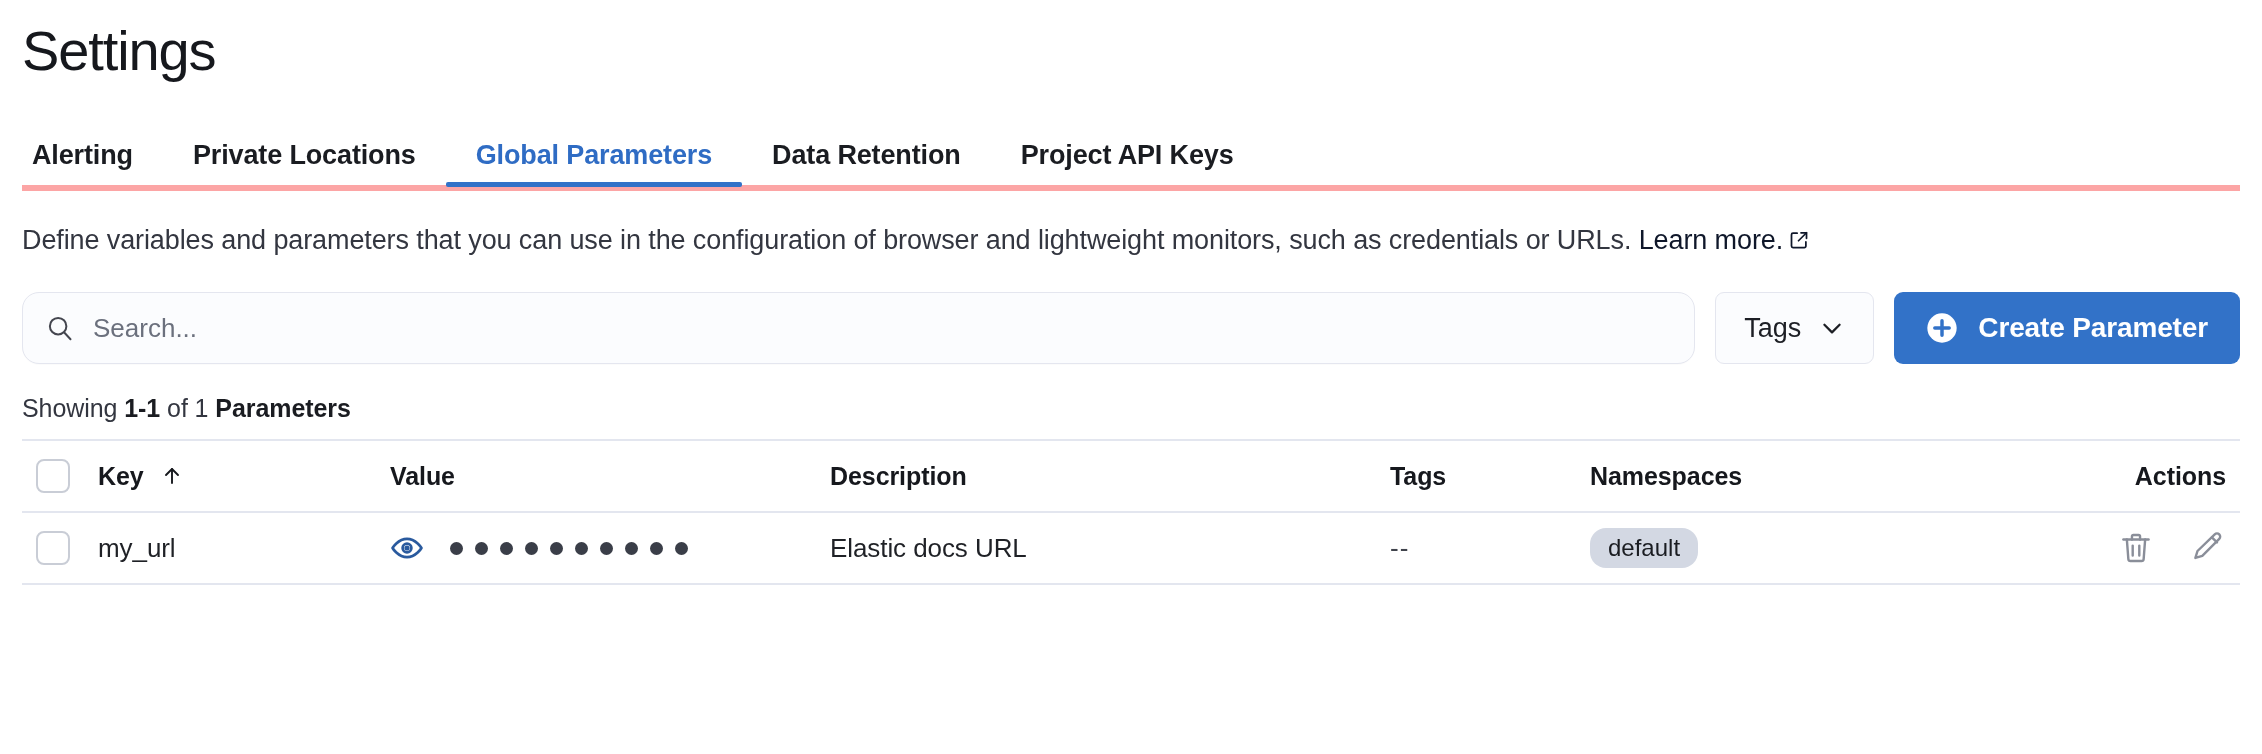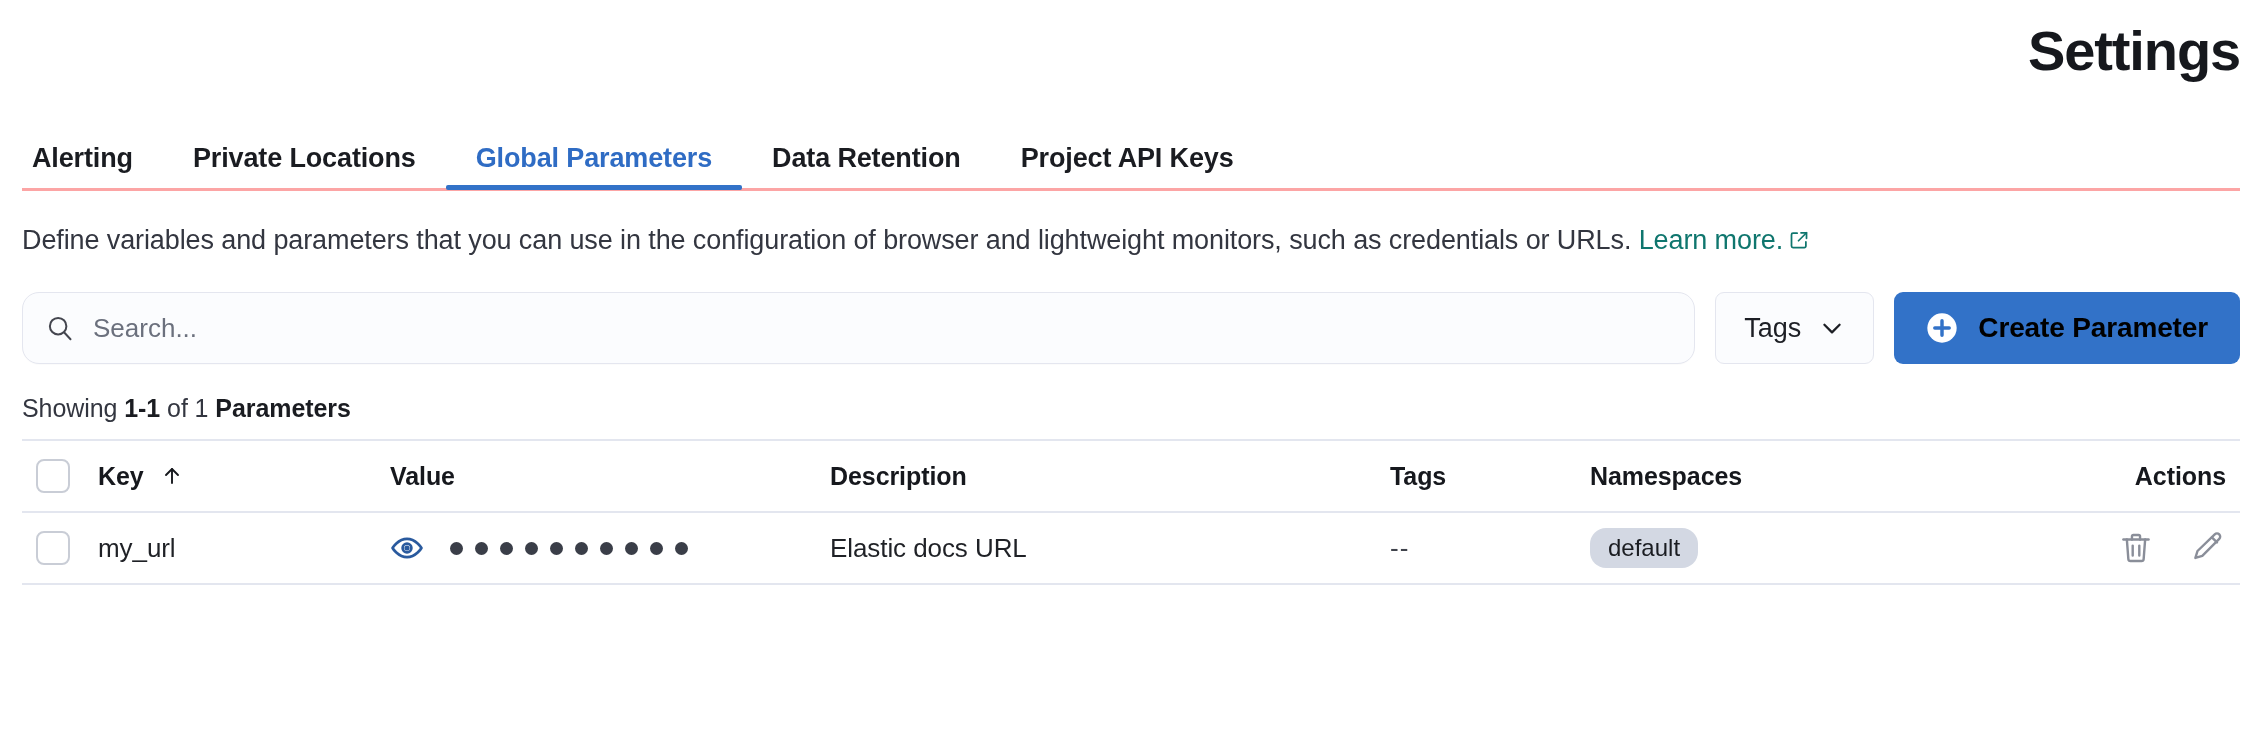--- a/index.html
+++ b/index.html
@@ -18,34 +18,33 @@
     width: 2262px;
     height: 754px;
     padding: 0 22px;
     background: #ffffff;
   }
 
   
   .page-title {
     font-size: 56px;
     line-height: 1.05;
-    font-weight: 700;
+    font-weight: 400;
     letter-spacing: -0.02em;
     color: #16181d;
     padding-top: 22px;
-    text-align: right;
   }
 
   
   .tabs {
     margin-top: 44px;
     display: flex;
     align-items: flex-end;
     gap: 0px;
-    border-bottom: 3px solid #fca5a5;
+    border-bottom: 6px solid #fca5a5;
     height: 66px;
     position: relative;
   }
   .tab {
     position: relative;
     font-size: 27px;
     font-weight: 700;
     color: #1a1c21;
     padding: 0 30px 16px 30px;
     cursor: pointer;
@@ -68,21 +67,21 @@
   
   .description {
     margin-top: 30px;
     font-size: 27px;
     line-height: 1.46;
     color: #333640;
     max-width: 2230px;
     letter-spacing: -0.004em;
   }
   .link {
-    color: #0f766e;
+    color: #0f172a;
     text-decoration: none;
     cursor: pointer;
   }
   .ext-icon {
     display: inline-block;
     vertical-align: -1px;
     margin-left: 6px;
     width: 20px;
     height: 20px;
   }
@@ -145,21 +144,21 @@
     align-items: center;
     justify-content: space-between;
     gap: 20px;
     background: #3272c8;
     border: none;
     border-radius: 9px;
     padding: 0 32px;
     font-family: "Liberation Sans", sans-serif;
     font-size: 28px;
     font-weight: 700;
-    color: #000000;
+    color: #ffffff;
     cursor: pointer;
     letter-spacing: -0.005em;
   }
   .plus-icon { width: 32px; height: 32px; flex: 0 0 auto; }
 
   
   .showing {
     margin-top: 30px;
     font-size: 25px;
     color: #333640;

